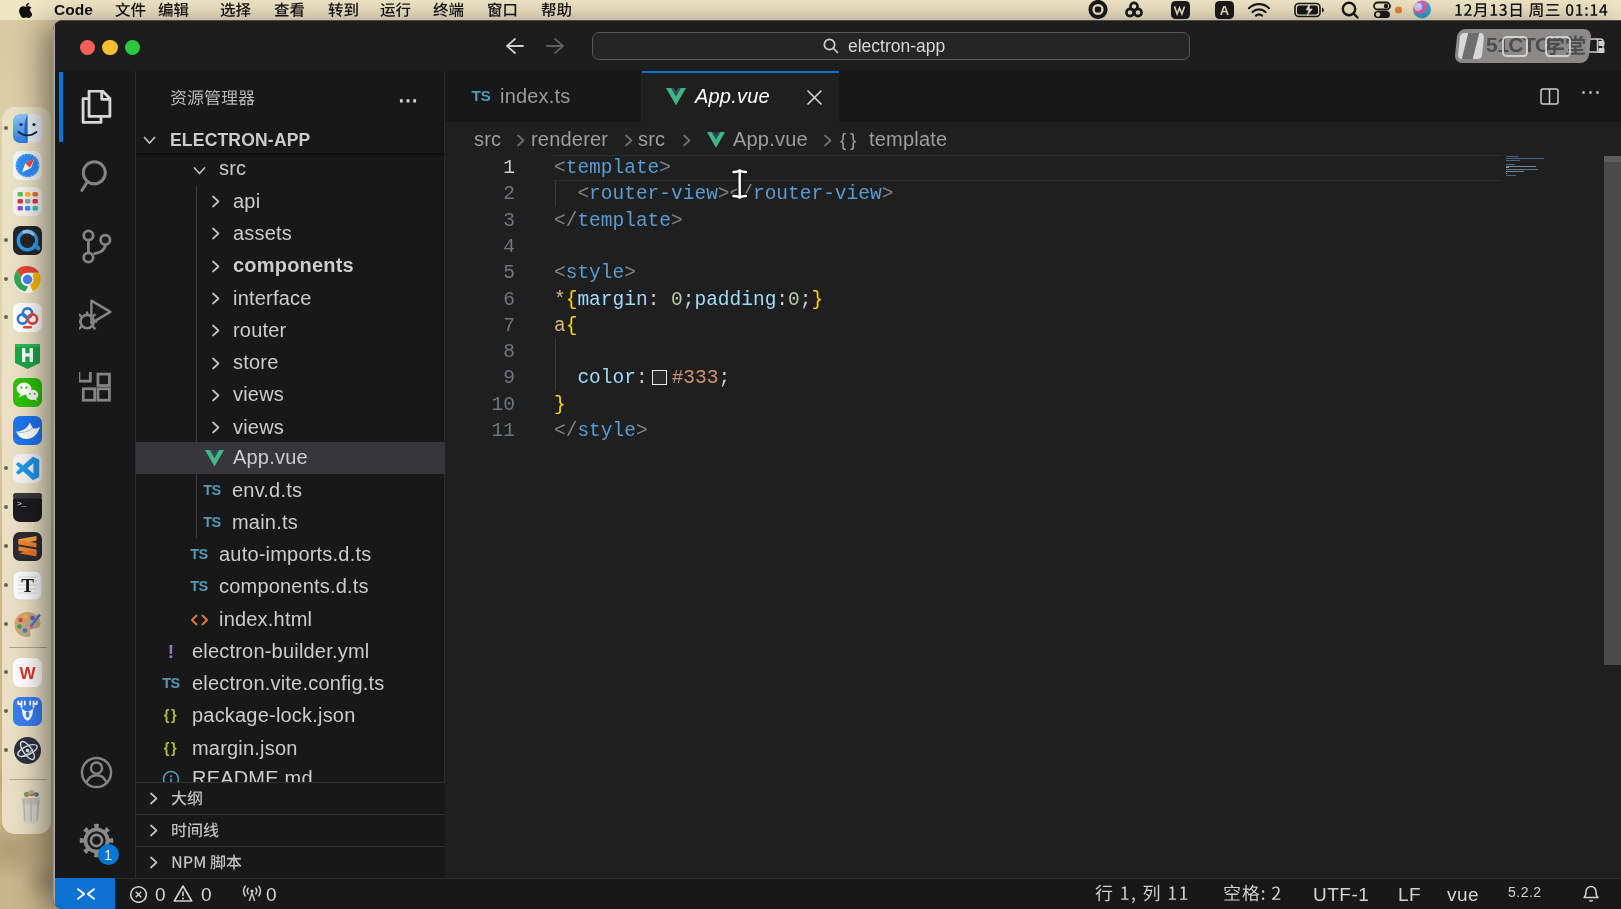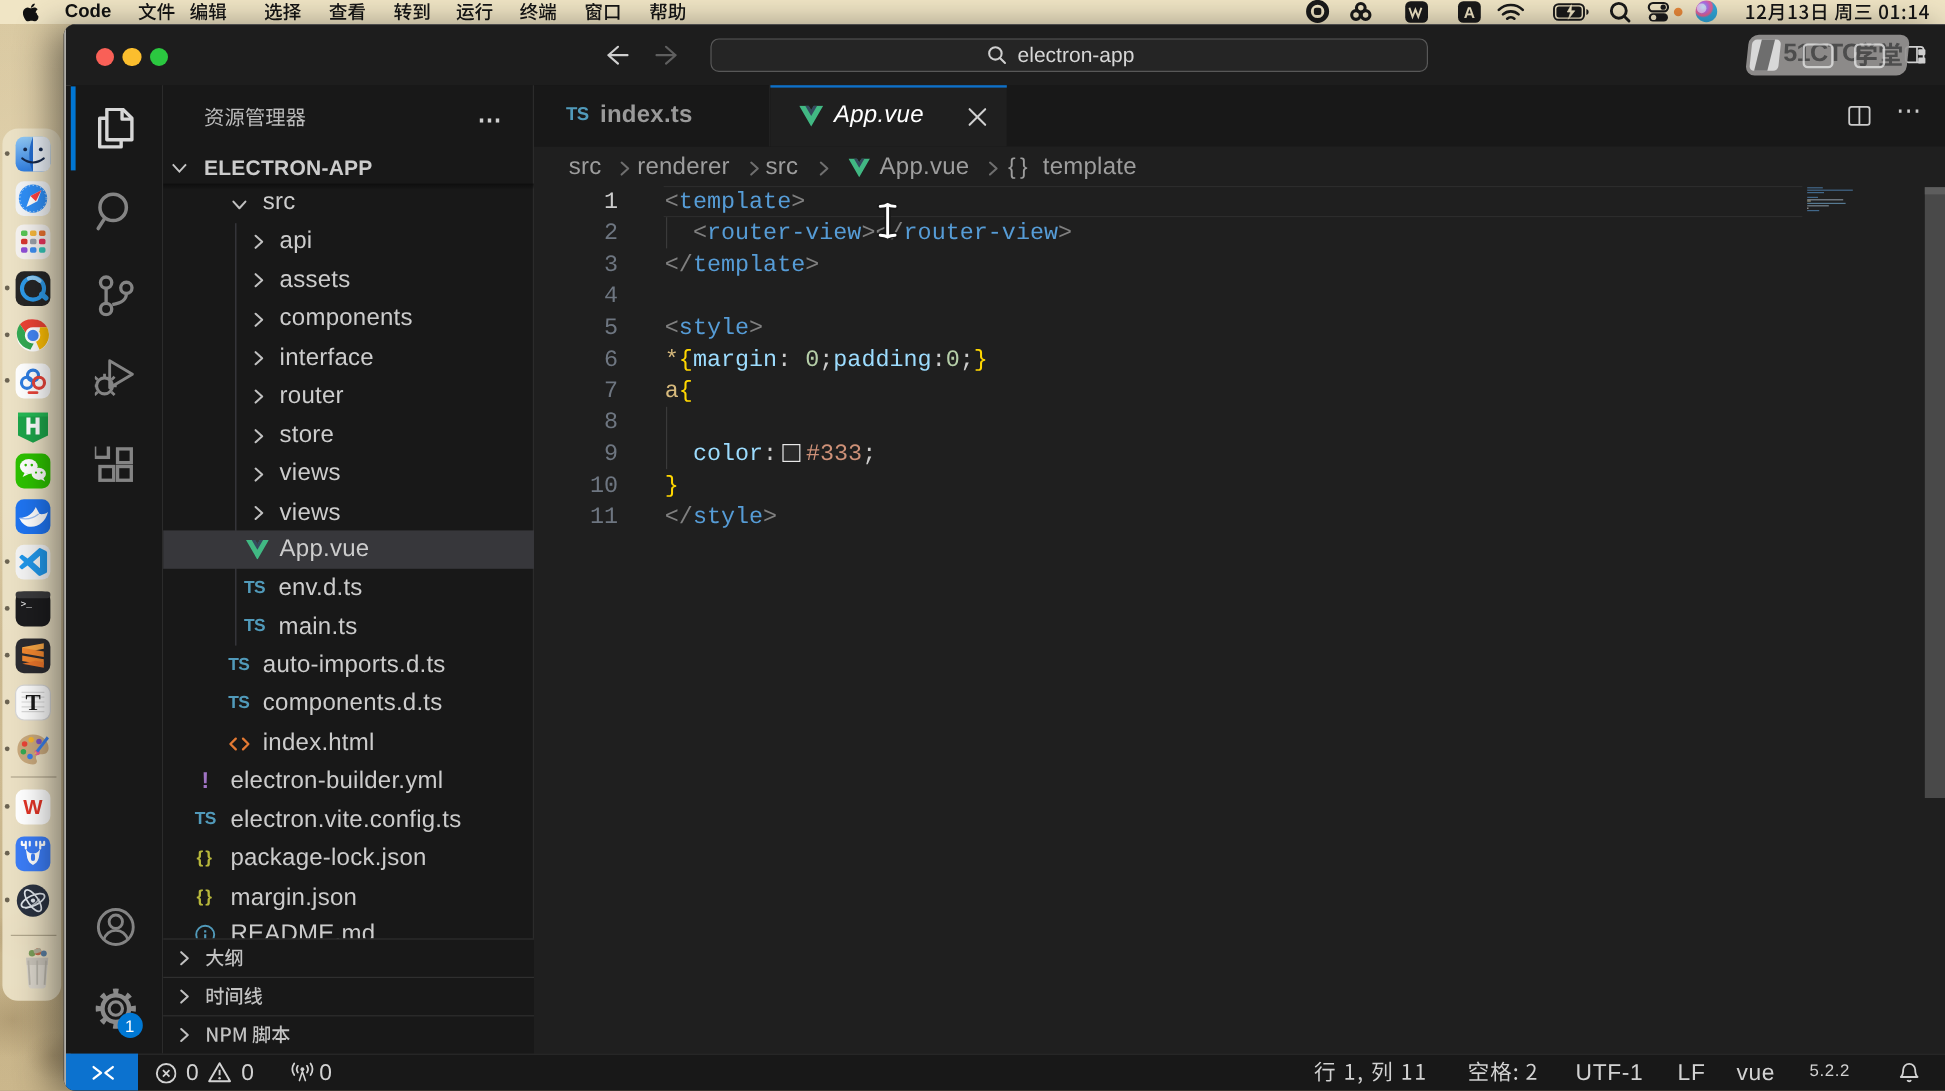--- a/index.html
+++ b/index.html
@@ -369,21 +369,21 @@
       <path d="M2 1.5l5.5 5L2 11.5" stroke="#c0c0c0" stroke-width="1.7" fill="none" stroke-linejoin="round" stroke-linecap="round"></path>
     </svg>
 <div class="tx" style="left:180.0px;top:169.6px;font-size:20px;color:#cccccc;font-weight:normal;letter-spacing:0.2px;">api</div>
 <svg class="ab" style="left:157.5px;top:207.4px" width="10" height="13" viewBox="0 0 10 13">
       <path d="M2 1.5l5.5 5L2 11.5" stroke="#c0c0c0" stroke-width="1.7" fill="none" stroke-linejoin="round" stroke-linecap="round"></path>
     </svg>
 <div class="tx" style="left:180.0px;top:201.9px;font-size:20px;color:#cccccc;font-weight:normal;letter-spacing:0.2px;">assets</div>
 <svg class="ab" style="left:157.5px;top:239.7px" width="10" height="13" viewBox="0 0 10 13">
       <path d="M2 1.5l5.5 5L2 11.5" stroke="#c0c0c0" stroke-width="1.7" fill="none" stroke-linejoin="round" stroke-linecap="round"></path>
     </svg>
-<div class="tx" style="left:180.0px;top:234.2px;font-size:20px;color:#cccccc;font-weight:normal;letter-spacing:0.2px;">components</div>
+<div class="tx" style="left:180.0px;top:234.2px;font-size:20px;color:#cccccc;font-weight:bold;letter-spacing:0.2px;">components</div>
 <svg class="ab" style="left:157.5px;top:272.0px" width="10" height="13" viewBox="0 0 10 13">
       <path d="M2 1.5l5.5 5L2 11.5" stroke="#c0c0c0" stroke-width="1.7" fill="none" stroke-linejoin="round" stroke-linecap="round"></path>
     </svg>
 <div class="tx" style="left:180.0px;top:266.5px;font-size:20px;color:#cccccc;font-weight:normal;letter-spacing:0.2px;">interface</div>
 <svg class="ab" style="left:157.5px;top:304.3px" width="10" height="13" viewBox="0 0 10 13">
       <path d="M2 1.5l5.5 5L2 11.5" stroke="#c0c0c0" stroke-width="1.7" fill="none" stroke-linejoin="round" stroke-linecap="round"></path>
     </svg>
 <div class="tx" style="left:180.0px;top:298.8px;font-size:20px;color:#cccccc;font-weight:normal;letter-spacing:0.2px;">router</div>
 <svg class="ab" style="left:157.5px;top:336.6px" width="10" height="13" viewBox="0 0 10 13">
       <path d="M2 1.5l5.5 5L2 11.5" stroke="#c0c0c0" stroke-width="1.7" fill="none" stroke-linejoin="round" stroke-linecap="round"></path>
@@ -449,21 +449,21 @@
 <div class="ab" style="left:83.0px;top:826.0px;width:309.0px;height:1.0px;background:#2f2f2f"></div>
 <svg class="ab" style="left:95.5px;top:835.7px" width="10" height="13" viewBox="0 0 10 13">
       <path d="M2 1.5l5.5 5L2 11.5" stroke="#c0c0c0" stroke-width="1.7" fill="none" stroke-linejoin="round" stroke-linecap="round"></path>
     </svg>
 <svg class="ab" style="left:118.0px;top:834.2px;overflow:visible" width="71" height="19">
       <path transform="translate(0,14.1)" fill="#c2c2c2" d="M1.6 0H3.3V-5.5C3.3 -6.8 3.2 -8.2 3.1 -9.4H3.2L4.4 -6.9L8.3 0H10.2V-11.8H8.4V-6.3C8.4 -5 8.6 -3.6 8.7 -2.4H8.6L7.4 -4.9L3.5 -11.8H1.6Z M13.3 0H15.2V-4.5H16.9C19.5 -4.5 21.4 -5.6 21.4 -8.2C21.4 -10.9 19.5 -11.8 16.9 -11.8H13.3ZM15.2 -6V-10.3H16.7C18.6 -10.3 19.5 -9.8 19.5 -8.2C19.5 -6.7 18.6 -6 16.8 -6Z M23.7 0H25.3V-5.8C25.3 -6.9 25.2 -8.4 25.1 -9.5H25.2L26.1 -6.8L28.2 -1.1H29.3L31.4 -6.8L32.3 -9.5H32.4C32.3 -8.4 32.1 -6.9 32.1 -5.8V0H33.9V-11.8H31.7L29.6 -5.8C29.3 -5.1 29.1 -4.2 28.8 -3.5H28.7C28.5 -4.2 28.2 -5.1 28 -5.8L25.8 -11.8H23.7Z M40.3 -12.9V-7.1C40.3 -4.8 40.2 -1.5 39.4 0.7C39.7 0.8 40.2 1.1 40.5 1.3C41 -0.2 41.3 -2.2 41.4 -4H43V-0.3C43 -0.1 43 -0.1 42.8 -0.1C42.6 -0.1 42.2 -0.1 41.7 -0.1C41.8 0.3 42 0.9 42 1.2C42.9 1.2 43.4 1.2 43.7 1C44.1 0.7 44.2 0.3 44.2 -0.3V-12.9ZM41.5 -11.6H43V-9.2H41.5ZM41.5 -7.9H43V-5.4H41.5L41.5 -7.1ZM50 -12.6V1.3H51.3V-11.2H52.7V-2.9C52.7 -2.8 52.7 -2.7 52.5 -2.7C52.4 -2.7 52 -2.7 51.5 -2.7C51.7 -2.4 51.9 -1.7 51.9 -1.4C52.6 -1.4 53.2 -1.4 53.6 -1.6C54 -1.9 54 -2.3 54 -2.9V-12.6ZM45 -0.3 45 -0.3C45.3 -0.5 45.8 -0.6 48.5 -1.1C48.5 -0.8 48.6 -0.4 48.6 -0.2L49.7 -0.6C49.6 -1.6 49.1 -3.4 48.5 -4.8L47.5 -4.5C47.8 -3.8 48 -3 48.2 -2.3L46.2 -2C46.7 -3.1 47.2 -4.5 47.5 -5.9H49.6V-7.3H47.7V-9.6H49.3V-11H47.7V-13.4H46.5V-11H44.9V-9.6H46.5V-7.3H44.6V-5.9H46.1C45.9 -4.4 45.4 -2.9 45.2 -2.4C45 -1.9 44.8 -1.6 44.6 -1.5C44.7 -1.2 44.9 -0.6 45 -0.3Z M62.2 -8.7V-3.1H58.7C60 -4.6 61.2 -6.6 62 -8.7ZM63.8 -8.7H63.9C64.7 -6.6 65.9 -4.6 67.2 -3.1H63.8ZM62.2 -13.5V-10.3H56V-8.7H60.4C59.3 -6.1 57.5 -3.6 55.5 -2.4C55.9 -2.1 56.4 -1.5 56.6 -1.1C57.3 -1.6 58 -2.3 58.6 -3V-1.5H62.2V1.3H63.8V-1.5H67.3V-2.9C68 -2.3 68.6 -1.7 69.3 -1.2C69.6 -1.6 70.1 -2.2 70.5 -2.5C68.4 -3.8 66.6 -6.2 65.5 -8.7H70V-10.3H63.8V-13.5Z"></path>
     </svg>
 <div class="ab" style="left:392.0px;top:50.5px;width:1176.0px;height:51.5px;background:#181818"></div>
 <div class="ab" style="left:392.0px;top:50.5px;width:197.0px;height:51.5px;background:#181818;border-right:1px solid #252525;box-sizing:border-box"></div>
 <div class="tx" style="left:428.0px;top:67.2px;font-size:15.5px;color:#519aba;font-weight:bold;letter-spacing:-0.5px;transform:translateX(-50%)">TS</div>
-<div class="tx" style="left:447.0px;top:64.5px;font-size:20px;color:#9a9a9a;font-weight:bold;letter-spacing:0.2px;">index.ts</div>
+<div class="tx" style="left:447.0px;top:64.5px;font-size:20px;color:#9a9a9a;font-weight:normal;letter-spacing:0.2px;">index.ts</div>
 <div class="ab" style="left:589.0px;top:50.5px;width:197.0px;height:51.5px;background:#1f1f1f"></div>
 <div class="ab" style="left:589.0px;top:50.5px;width:197.0px;height:2.6px;background:#0e70c8"></div>
 <svg class="ab" style="left:613.0px;top:68.4px" width="20" height="17.4" viewBox="0 0 262 227">
       <path fill="#41b883" d="M161 0L131 52 101 0H0l131 227L262 0z"></path>
       <path fill="#35495e" d="M157 0l-26 45L105 0H66l65 113L196 0z"></path>
     </svg>
 <div class="tx" style="left:642.0px;top:64.5px;font-size:20px;color:#ffffff;font-weight:normal;letter-spacing:0.2px;font-style:italic">App.vue</div>
 <svg class="ab" style="left:753.0px;top:69.0px" width="17" height="17" viewBox="0 0 17 17">
       <path d="M2 2l13 13M15 2L2 15" stroke="#cfcfcf" stroke-width="1.7" stroke-linecap="round"></path>
     </svg>

